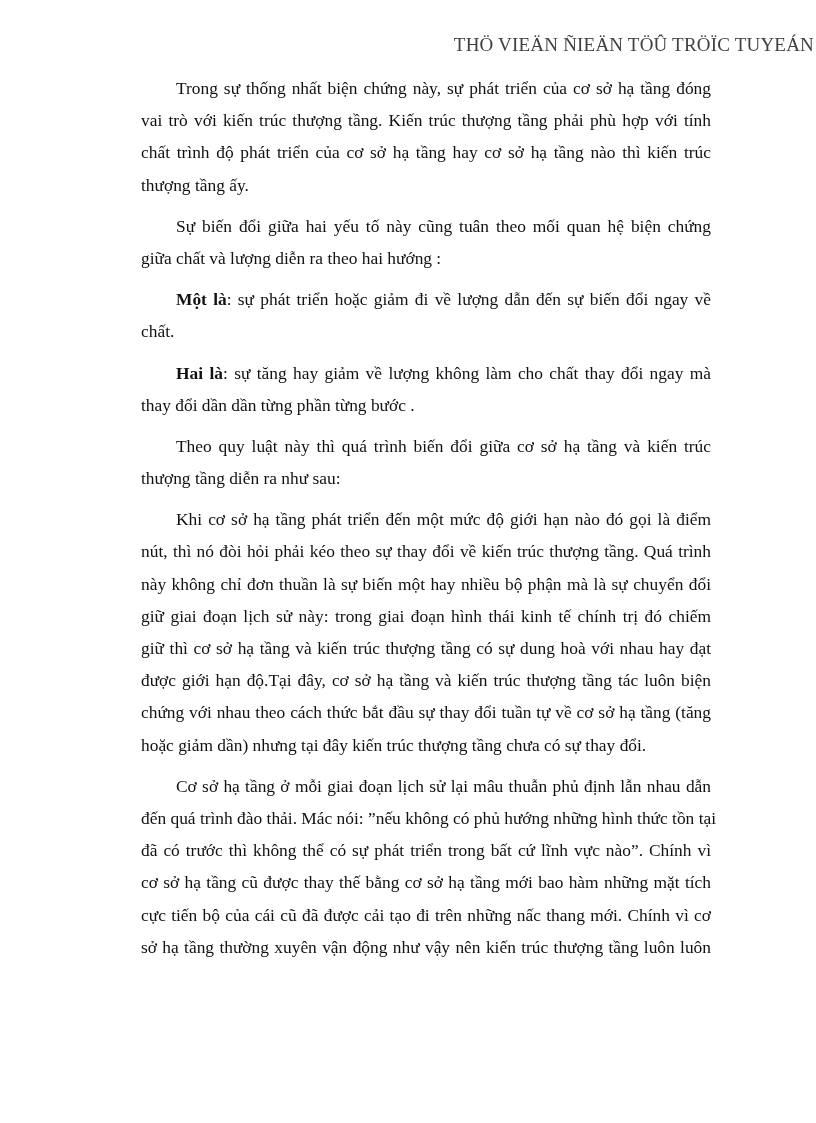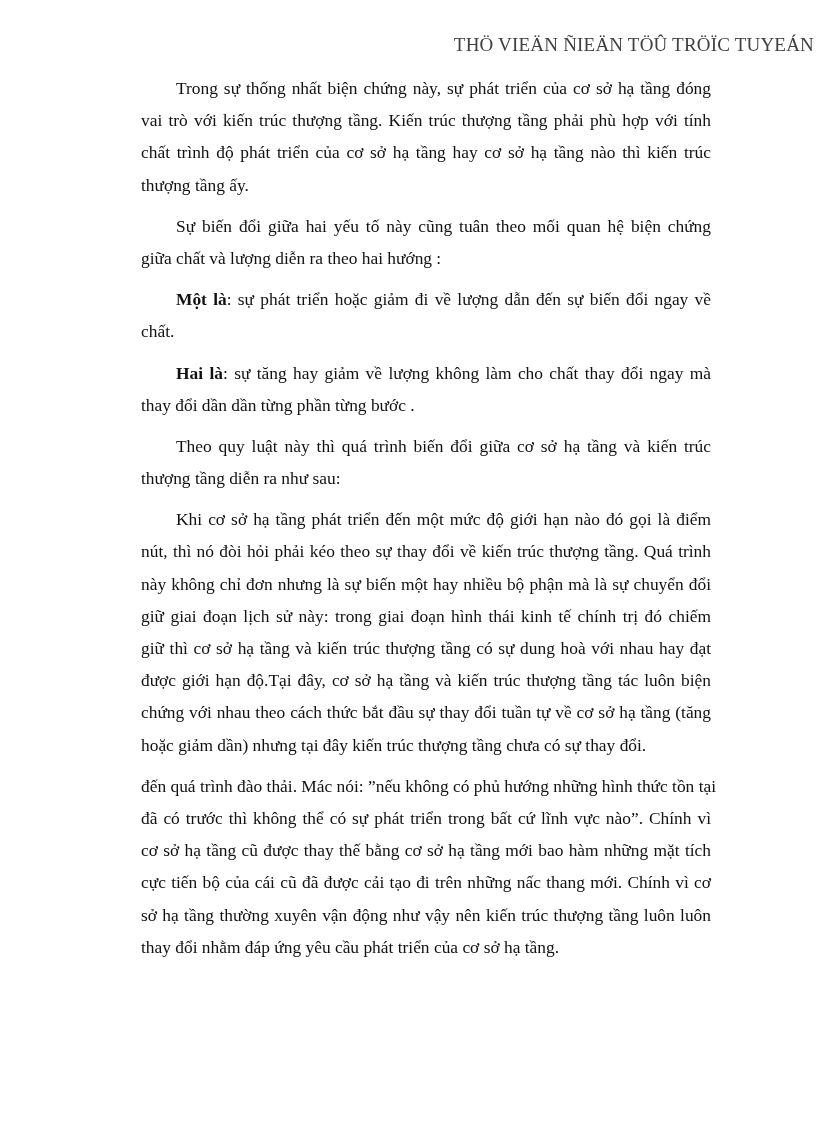--- a/index.html
+++ b/index.html
@@ -82,30 +82,30 @@
   </div>
 
   <div class="para">
     <span class="line indent">Theo quy luật này thì quá trình biến đổi giữa cơ sở hạ tầng và kiến trúc</span>
     <span class="line last">thượng tầng diễn ra như sau:</span>
   </div>
 
   <div class="para">
     <span class="line indent">Khi cơ sở hạ tầng phát triển đến một mức độ giới hạn nào đó gọi là điểm</span>
     <span class="line">nút, thì nó đòi hỏi phải kéo theo sự thay đổi về kiến trúc thượng tầng. Quá trình</span>
-    <span class="line">này không chỉ đơn nhưng là sự biến một hay nhiều bộ phận mà là sự chuyển đổi</span>
+    <span class="line">này không chỉ đơn thuần là sự biến một hay nhiều bộ phận mà là sự chuyển đổi</span>
     <span class="line">giữ giai đoạn lịch sử này: trong giai đoạn  hình thái kinh tế chính trị đó chiếm</span>
     <span class="line">giữ thì cơ sở hạ tầng và kiến trúc thượng tầng có sự dung hoà với nhau hay đạt</span>
     <span class="line">được giới hạn độ.Tại đây, cơ sở hạ tầng và kiến trúc thượng tầng tác luôn biện</span>
     <span class="line">chứng với nhau theo cách thức bắt đầu sự thay đổi tuần tự về cơ sở hạ tầng (tăng</span>
     <span class="line last">hoặc giảm dần) nhưng tại đây kiến trúc thượng tầng chưa có sự thay đổi.</span>
   </div>
 
   <div class="para">
+    <span class="line indent">Cơ sở hạ tầng ở mỗi giai đoạn lịch sử lại mâu thuẫn phủ định lẫn nhau dẫn</span>
     <span class="line">đến quá trình đào thải. Mác nói: ”nếu không có phủ hướng những hình thức tồn tại</span>
     <span class="line">đã có trước thì không thể có sự phát triển trong bất cứ lĩnh vực nào”. Chính vì</span>
     <span class="line">cơ sở hạ tầng cũ được thay thế bằng cơ sở hạ tầng mới bao hàm những mặt tích</span>
     <span class="line">cực tiến bộ của cái cũ đã được cải tạo đi trên những nấc thang mới. Chính vì cơ</span>
     <span class="line">sở hạ tầng thường xuyên vận động như vậy nên kiến trúc thượng tầng luôn luôn</span>
-    <span class="line last">thay đổi nhằm đáp ứng yêu cầu phát triển của cơ sở hạ tầng.</span>
   </div>
 
 </div>
 
 </body></html>

